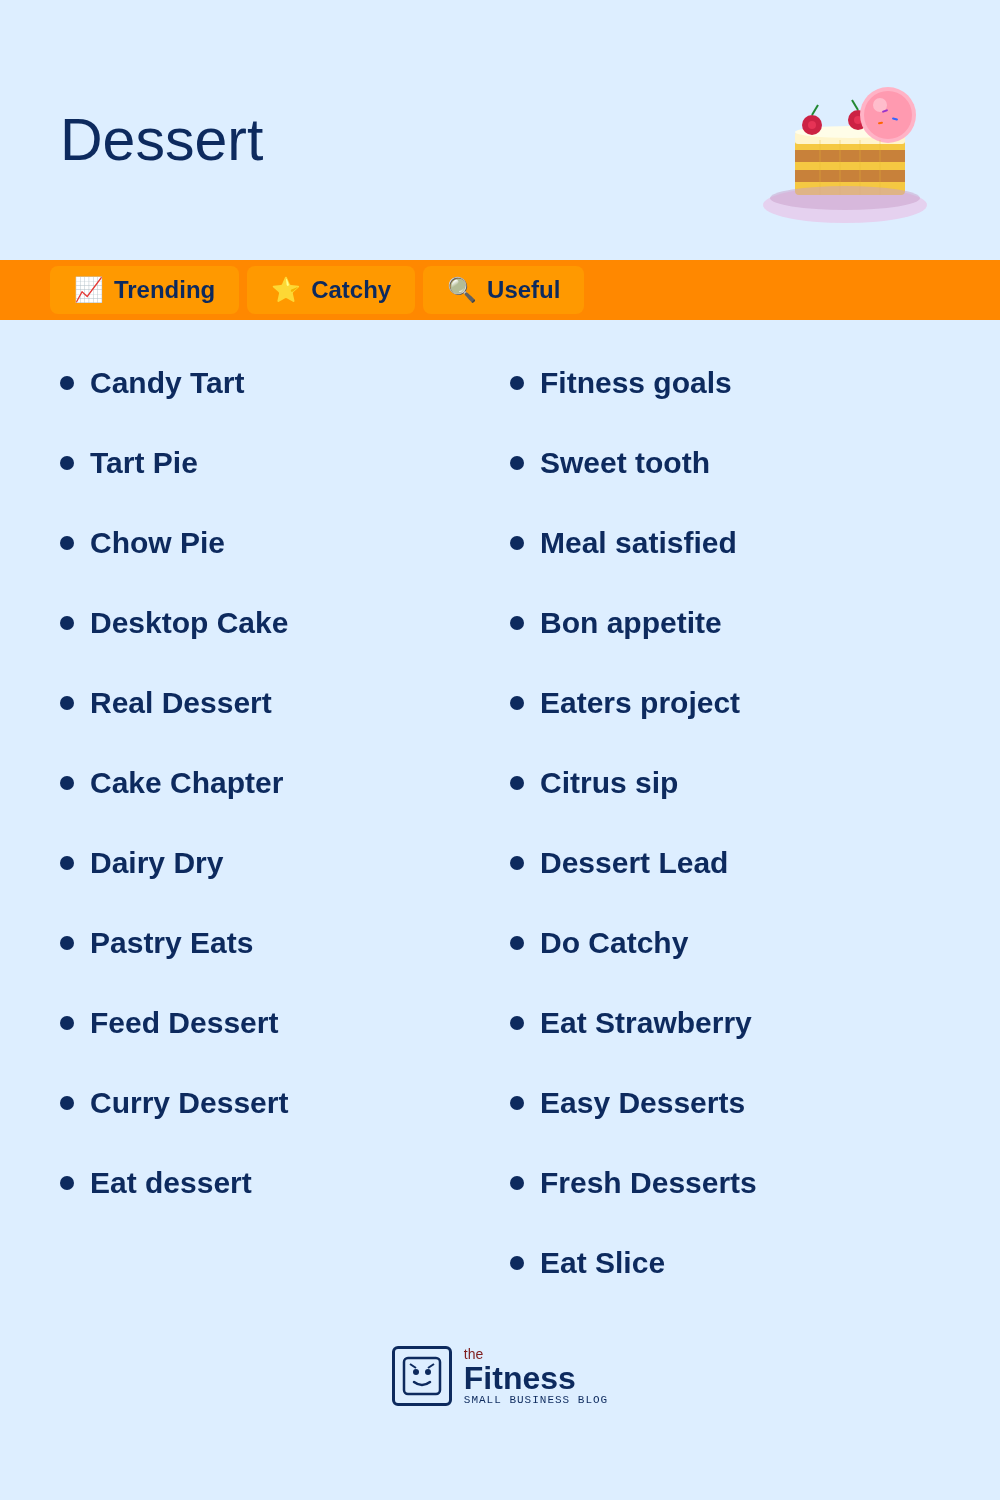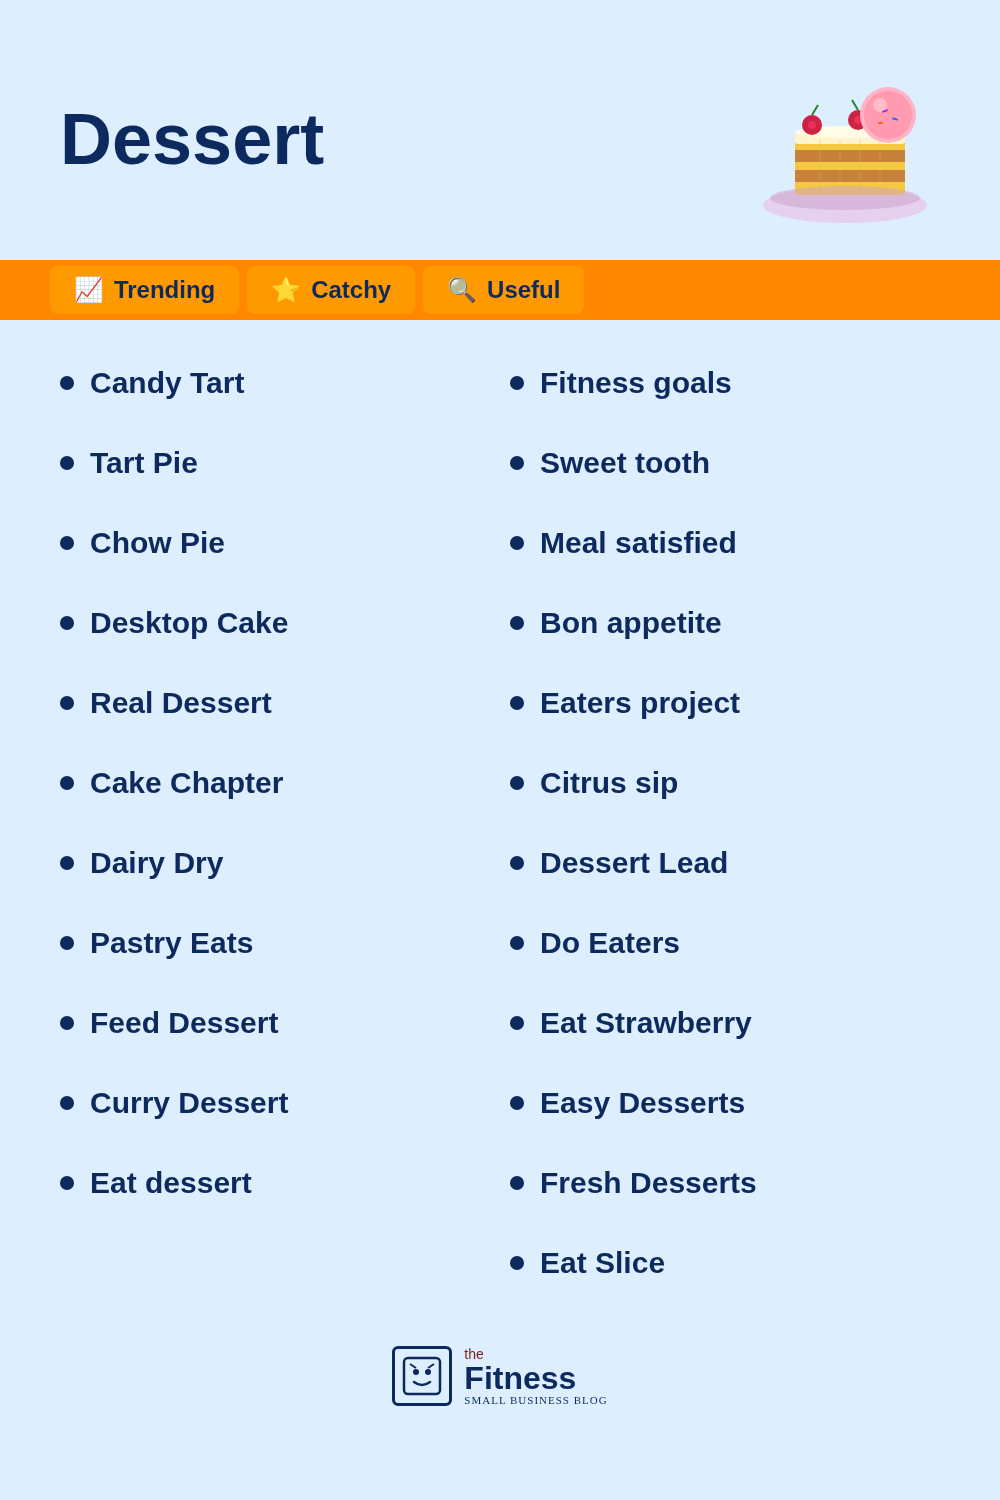--- a/index.html
+++ b/index.html
@@ -17,22 +17,22 @@
       align-items: center;
       padding: 50px 60px 20px 60px;
       gap: 30px;
     }
 
     .title-block {
       flex: 1;
     }
 
     .main-title {
-      font-size: 72px;
-      font-weight: 700;
+      font-size: 59px;
+      font-weight: 400;
       color: #0d2a5e;
       line-height: 1.1;
     }
 
     .tabs-row {
       display: flex;
       align-items: stretch;
       margin: 10px 0 0 0;
       height: 60px;
     }
@@ -135,21 +135,21 @@
       font-size: 32px;
       font-weight: 900;
       color: #0d2a5e;
       line-height: 1;
     }
 
     .logo-sub {
       font-size: 11px;
       color: #0d2a5e;
       letter-spacing: 1px;
-      font-family: Liberation Serif, serif;
+      font-family: Liberation Mono, monospace;
     }
 
     
     .cake-svg-container {
       width: 200px;
       height: 180px;
     }
   </style>
 </head>
 <body>
@@ -292,21 +292,21 @@
       <div class="list-item">
         <span class="bullet"></span>
         <span>Citrus sip</span>
       </div>
       <div class="list-item">
         <span class="bullet"></span>
         <span>Dessert Lead</span>
       </div>
       <div class="list-item">
         <span class="bullet"></span>
-        <span>Do Eaters</span>
+        <span>Do Catchy</span>
       </div>
       <div class="list-item">
         <span class="bullet"></span>
         <span>Eat Strawberry</span>
       </div>
       <div class="list-item">
         <span class="bullet"></span>
         <span>Easy Desserts</span>
       </div>
       <div class="list-item">

